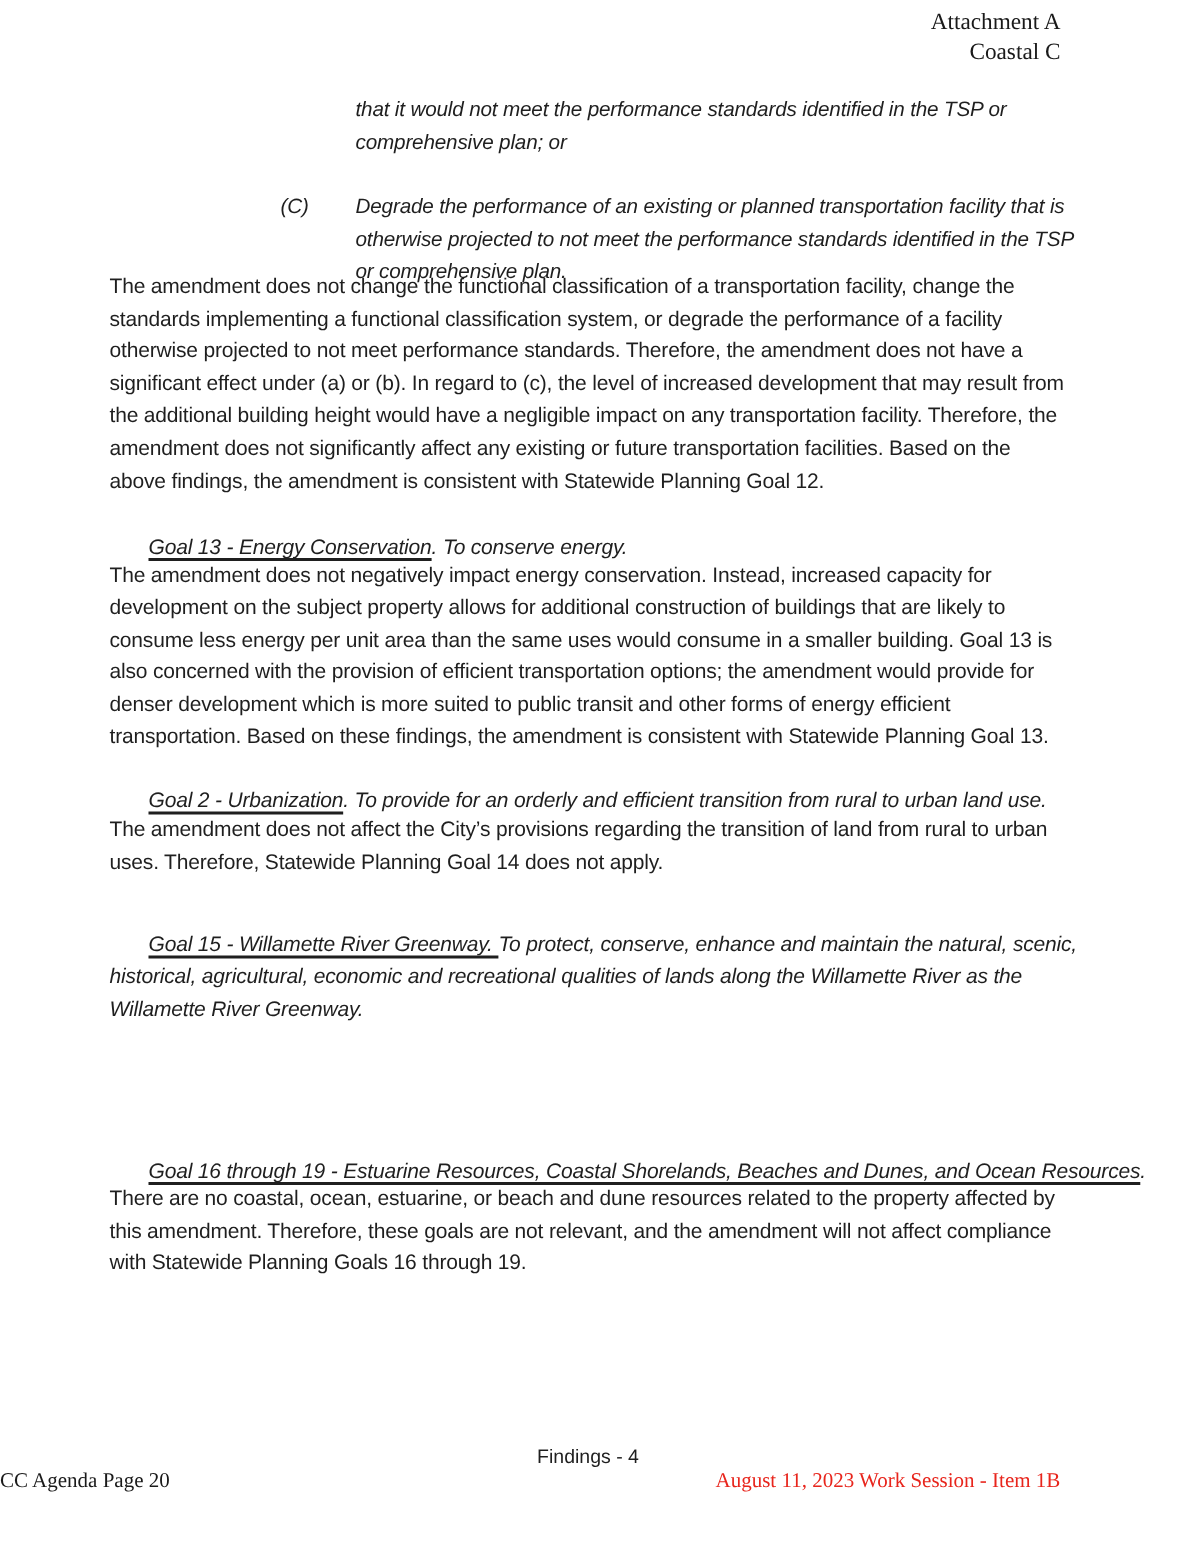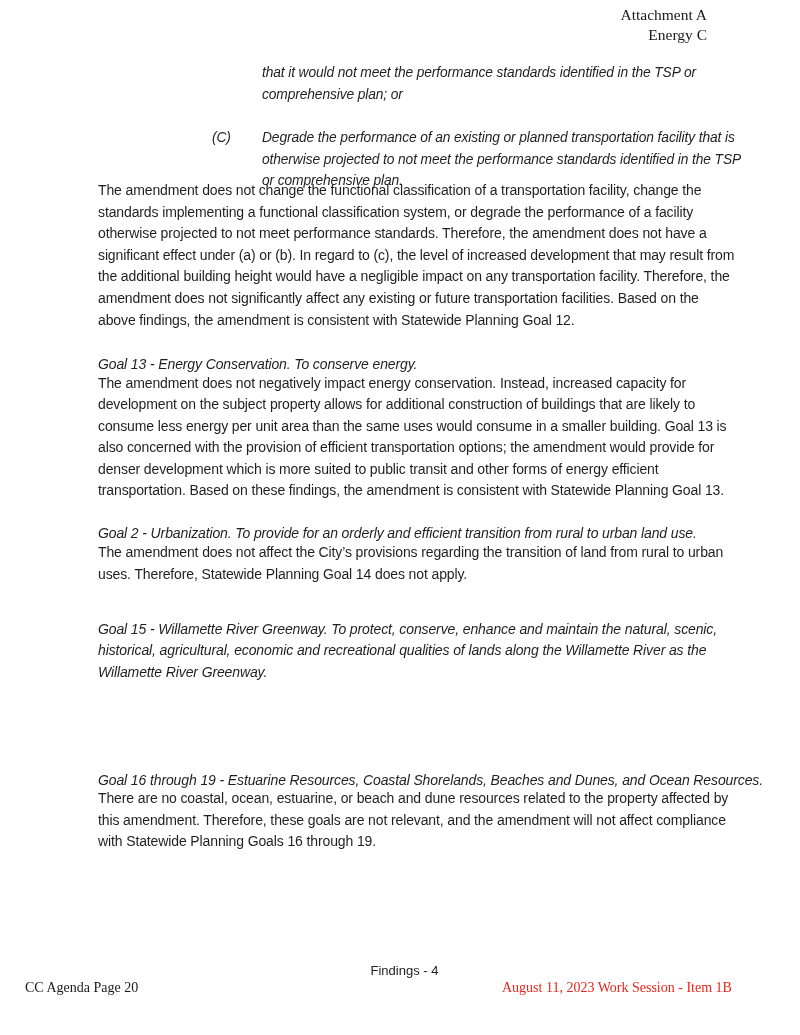--- a/index.html
+++ b/index.html
@@ -6,32 +6,34 @@
   html, body { background: #ffffff; }
   .page {
     position: relative;
     width: 800px;
     height: 1035px;
     background: #ffffff;
     overflow: hidden;
     font-family: "Liberation Sans", "DejaVu Sans", sans-serif;
     color: #1f1f1f;
   }
-  .abs { position: absolute; padding-left: 25px; }
+  .abs { position: absolute; }
   .serif { font-family: "Liberation Serif", "DejaVu Serif", serif; }
   .body-text {
     font-size: 14px;
     line-height: 21.6px;
     letter-spacing: -0.12px;
     white-space: pre-line;
   }
   .italic { font-style: italic; }
   .u {
+    text-decoration: underline;
     text-decoration-thickness: 1.5px;
     text-underline-offset: 3px;
+    margin-left: 26px;
   }
   .doc-header {
     left: 0; top: 5px; width: 707px;
     text-align: right;
     font-size: 15.5px;
     line-height: 20px;
     color: #1a1a1a;
   }
   .excerpt-cont { left: 237px; top: 62px; font-size: 13.8px; }
   .excerpt-item { left: 187px; top: 105.5px; font-size: 13.8px; }
@@ -66,21 +68,21 @@
     line-height: 17px;
   }
 </style>
 </head>
 <body>
 
 <div class="page">
 
   <div class="abs serif doc-header">
     <div>Attachment A</div>
-    <div>Energy C</div>
+    <div>Coastal C</div>
   </div>
 
   <div class="abs body-text italic excerpt-item">
     <span class="item-label">(C)</span><span class="item-text">Degrade the performance of an existing or planned transportation facility that is
 otherwise projected to not meet the performance standards identified in the TSP
 or comprehensive plan.</span>
   </div>
 
   <div class="abs body-text italic excerpt-cont">that it would not meet the performance standards identified in the TSP or
 comprehensive plan; or</div>

